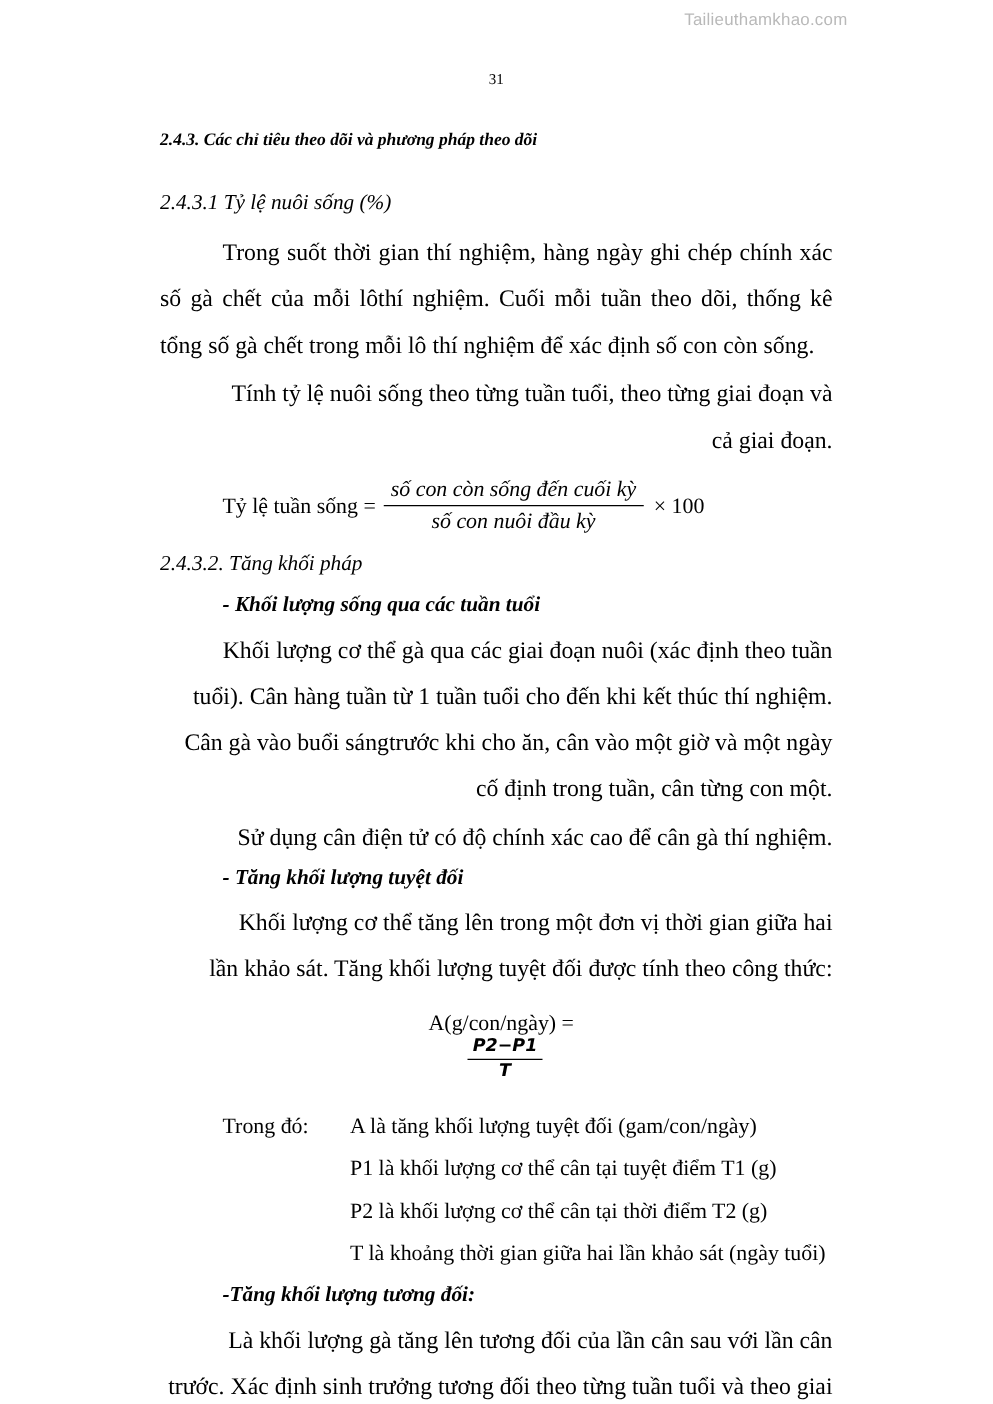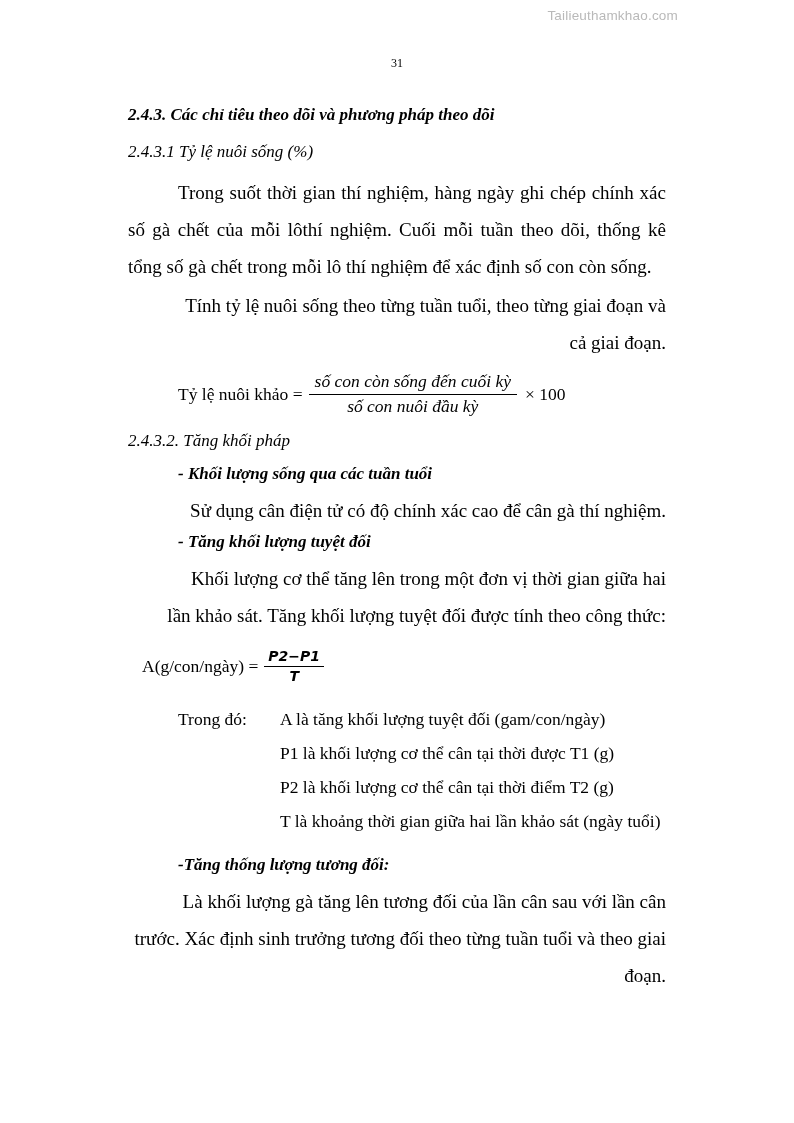--- a/index.html
+++ b/index.html
@@ -39,24 +39,24 @@
     font-size: 12px;
     line-height: 1;
   }
   .content {
     position: absolute;
     left: 128px;
     top: 104px;
     width: 538px;
   }
   .h-sub {
-    font-size: 17px;
+    font-size: 14px;
     font-weight: bold;
     font-style: italic;
-    margin: 0 0 14px 0;
+    margin: 0 0 28px 0;
     line-height: 1.35;
   }
   .h-subsub {
     font-size: 17px;
     font-style: italic;
     margin: 0 0 10px 0;
     line-height: 1.35;
   }
   .h-run-bold {
     font-size: 17px;
@@ -105,31 +105,32 @@
     padding: 1px 6px 0 6px;
     white-space: nowrap;
   }
   .times {
     padding-left: 8px;
     white-space: nowrap;
   }
   .formula-row.math2 {
     padding-left: 14px;
     margin: 14px 0 16px 0;
+    flex-direction: column;
   }
   .frac.math {
     font-family: "DejaVu Sans", "Liberation Sans", sans-serif;
     font-style: italic;
     font-weight: bold;
     font-size: 14px;
   }
   .frac.math .num { padding: 0 4px 1px 4px; }
   .frac.math .den { padding: 1px 4px 0 4px; }
   .defs {
-    margin: 4px 0 16px 0;
+    margin: 4px 0 6px 0;
     padding-left: 50px;
     font-size: 17.5px;
   }
   .defs .row {
     display: flex;
     line-height: 1.95;
   }
   .defs .label {
     width: 102px;
     flex: 0 0 102px;
@@ -153,32 +154,33 @@
 
     <div class="h-sub">2.4.3. Các chỉ tiêu theo dõi và phương pháp theo dõi</div>
 
     <div class="h-subsub">2.4.3.1 Tỷ lệ nuôi sống (%)</div>
 
     <p class="body">Trong suốt thời gian thí nghiệm, hàng ngày ghi chép chính xác số gà chết của mỗi lôthí nghiệm. Cuối mỗi tuần theo dõi, thống kê tổng số gà chết trong mỗi lô thí nghiệm để xác định số con còn sống.</p>
 
     <p class="body last-line-left">Tính tỷ lệ nuôi sống theo từng tuần tuổi, theo từng giai đoạn và cả giai đoạn.</p>
 
     <div class="formula-row">
-      <span class="lhs">Tỷ lệ nuôi khảo =</span>
+      <span class="lhs">Tỷ lệ tuần sống =</span>
       <span class="frac">
         <span class="num">số con còn sống đến cuối kỳ</span>
         <span class="den">số con nuôi đầu kỳ</span>
       </span>
       <span class="times">× 100</span>
     </div>
 
     <div class="h-subsub">2.4.3.2. Tăng khối pháp</div>
 
     <div class="h-run-bold">- Khối lượng sống qua các tuần tuổi</div>
 
+    <p class="body last-line-left">Khối lượng cơ thể gà qua các giai đoạn nuôi (xác định theo tuần tuổi). Cân hàng tuần từ 1 tuần tuổi cho đến khi kết thúc thí nghiệm. Cân gà vào buổi sángtrước khi cho ăn, cân vào một giờ và một ngày cố định trong tuần, cân từng con một.</p>
 
     <p class="body last-line-left">Sử dụng cân điện tử có độ chính xác cao để cân gà thí nghiệm.</p>
 
     <div class="h-run-bold">- Tăng khối lượng tuyệt đối</div>
 
     <p class="body last-line-left">Khối lượng cơ thể tăng lên trong một đơn vị thời gian giữa hai lần khảo sát. Tăng khối lượng tuyệt đối được tính theo công thức:</p>
 
     <div class="formula-row math2">
       <span class="lhs">A(g/con/ngày) =</span>
       <span class="frac math">
@@ -187,30 +189,30 @@
       </span>
     </div>
 
     <div class="defs">
       <div class="row">
         <span class="label">Trong đó:</span>
         <span class="val">A là tăng khối lượng tuyệt đối (gam/con/ngày)</span>
       </div>
       <div class="row">
         <span class="label"></span>
-        <span class="val">P1 là khối lượng cơ thể cân tại thời được T1 (g)</span>
+        <span class="val">P1 là khối lượng cơ thể cân tại tuyệt điểm T1 (g)</span>
       </div>
       <div class="row">
         <span class="label"></span>
         <span class="val">P2 là khối lượng cơ thể cân tại thời điểm T2 (g)</span>
       </div>
       <div class="row">
         <span class="label"></span>
         <span class="val">T là khoảng thời gian giữa hai lần khảo sát (ngày tuổi)</span>
       </div>
     </div>
 
-    <div class="h-run-bold">-Tăng thống lượng tương đối:</div>
+    <div class="h-run-bold">-Tăng khối lượng tương đối:</div>
 
     <p class="body last-line-left">Là khối lượng gà tăng lên tương đối của lần cân sau với lần cân trước. Xác định sinh trưởng tương đối theo từng tuần tuổi và theo giai đoạn.</p>
 
   </div>
 </div>
 
 </body></html>

